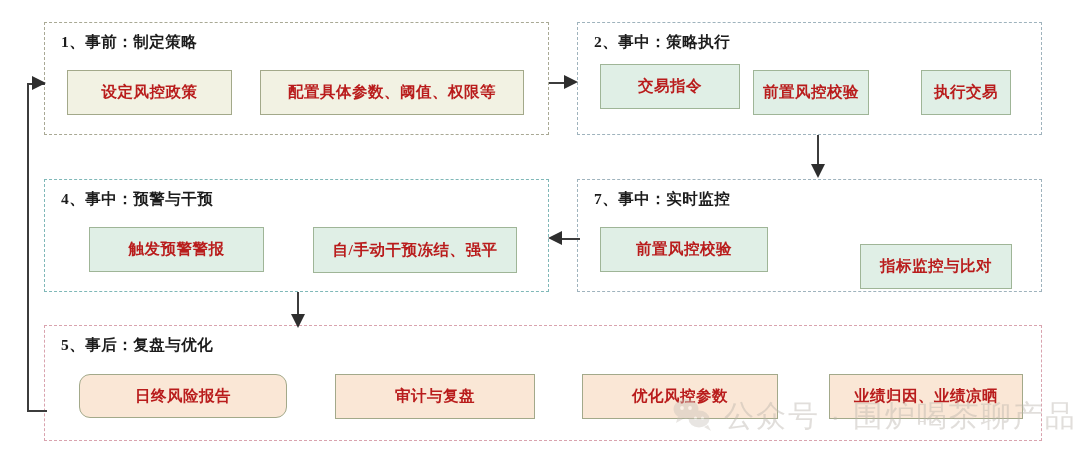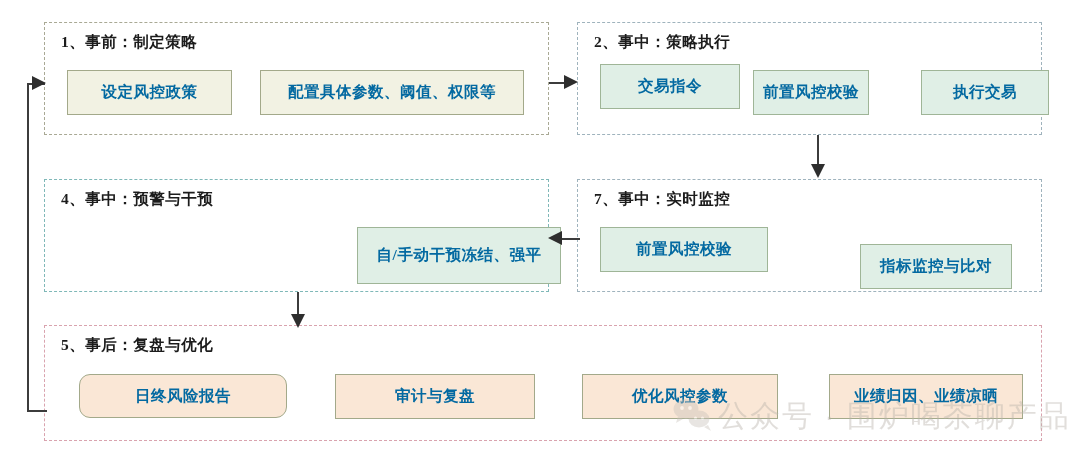--- a/index.html
+++ b/index.html
@@ -49,21 +49,21 @@
   
   .node {
     position: absolute;
     box-sizing: border-box;
     border: 1.2px solid #9aa77f;
     display: flex;
     align-items: center;
     justify-content: center;
     font-size: 15.5px;
     font-weight: bold;
-    color: #0369a1;
+    color: #b91c1c;
     letter-spacing: .5px;
     white-space: nowrap;
     font-family: "Liberation Serif", "DejaVu Serif", serif;
   }
   .fill-cream { background: #f2f2e3; border-color: #a3a98a; }
   .fill-mint  { background: #e0efe6; border-color: #9fb597; }
   .fill-peach { background: #fae7d6; border-color: #a3a98a; }
 
   
   .conn-line {
@@ -94,21 +94,21 @@
     border-top: 14px solid #2e2e2e;
   }
 
   
   #watermark {
     position: absolute;
     left: 672px;
     top: 396px;
     display: flex;
     align-items: center;
-    gap: 4px;
+    gap: 10px;
     opacity: .42;
     pointer-events: none;
   }
   #watermark .wm-text {
     font-size: 30px;
     color: #b9b3ab;
     letter-spacing: 2px;
     font-family: "Liberation Sans", "DejaVu Sans", sans-serif;
     white-space: nowrap;
   }
@@ -122,32 +122,33 @@
   <div class="panel panel-1" style="left:44px; top:22px; width:505px; height:113px;text-align:right;">
     <div class="panel-title">1、事前：制定策略</div>
     <div class="node fill-cream" style="left:22px; top:47px; width:165px; height:45px;">设定风控政策</div>
     <div class="node fill-cream" style="left:215px; top:47px; width:264px; height:45px;">配置具体参数、阈值、权限等</div>
   </div>
 
   <div class="panel panel-2" style="left:577px; top:22px; width:465px; height:113px;">
     <div class="panel-title">2、事中：策略执行</div>
     <div class="node fill-mint" style="left:22px; top:41px; width:140px; height:45px;">交易指令</div>
     <div class="node fill-mint" style="left:175px; top:47px; width:116px; height:45px;">前置风控校验</div>
-    <div class="node fill-mint" style="left:343px; top:47px; width:128px; height:45px;">执行交易</div>
+    <div class="node fill-mint" style="left:343px; top:47px; width:90px; height:45px;">执行交易</div>
   </div>
 
   <div class="panel panel-3" style="left:577px; top:179px; width:465px; height:113px;">
     <div class="panel-title">7、事中：实时监控</div>
     <div class="node fill-mint" style="left:22px; top:47px; width:168px; height:45px;">前置风控校验</div>
     <div class="node fill-mint" style="left:282px; top:64px; width:152px; height:45px;font-family:Liberation Serif, serif;">指标监控与比对</div>
   </div>
 
   <div class="panel panel-4" style="left:44px; top:179px; width:505px; height:113px;">
     <div class="panel-title">4、事中：预警与干预</div>
-    <div class="node fill-mint" style="left:268px; top:47px; width:204px; height:57px;margin-left:44px;">自/手动干预冻结、强平</div>
+    <div class="node fill-mint" style="left:44px; top:47px; width:175px; height:45px;">触发预警警报</div>
+    <div class="node fill-mint" style="left:268px; top:47px; width:204px; height:46px;">自/手动干预冻结、强平</div>
   </div>
 
   <div class="panel panel-5" style="left:44px; top:325px; width:998px; height:116px;">
     <div class="panel-title">5、事后：复盘与优化</div>
     <div class="node fill-peach" style="left:34px; top:48px; width:208px; height:44px;border-radius:11px;">日终风险报告</div>
     <div class="node fill-peach" style="left:290px; top:48px; width:200px; height:45px;">审计与复盘</div>
     <div class="node fill-peach" style="left:537px; top:48px; width:196px; height:45px;">优化风控参数</div>
     <div class="node fill-peach" style="left:784px; top:48px; width:194px; height:45px;">业绩归因、业绩凉晒</div>
   </div>
 

